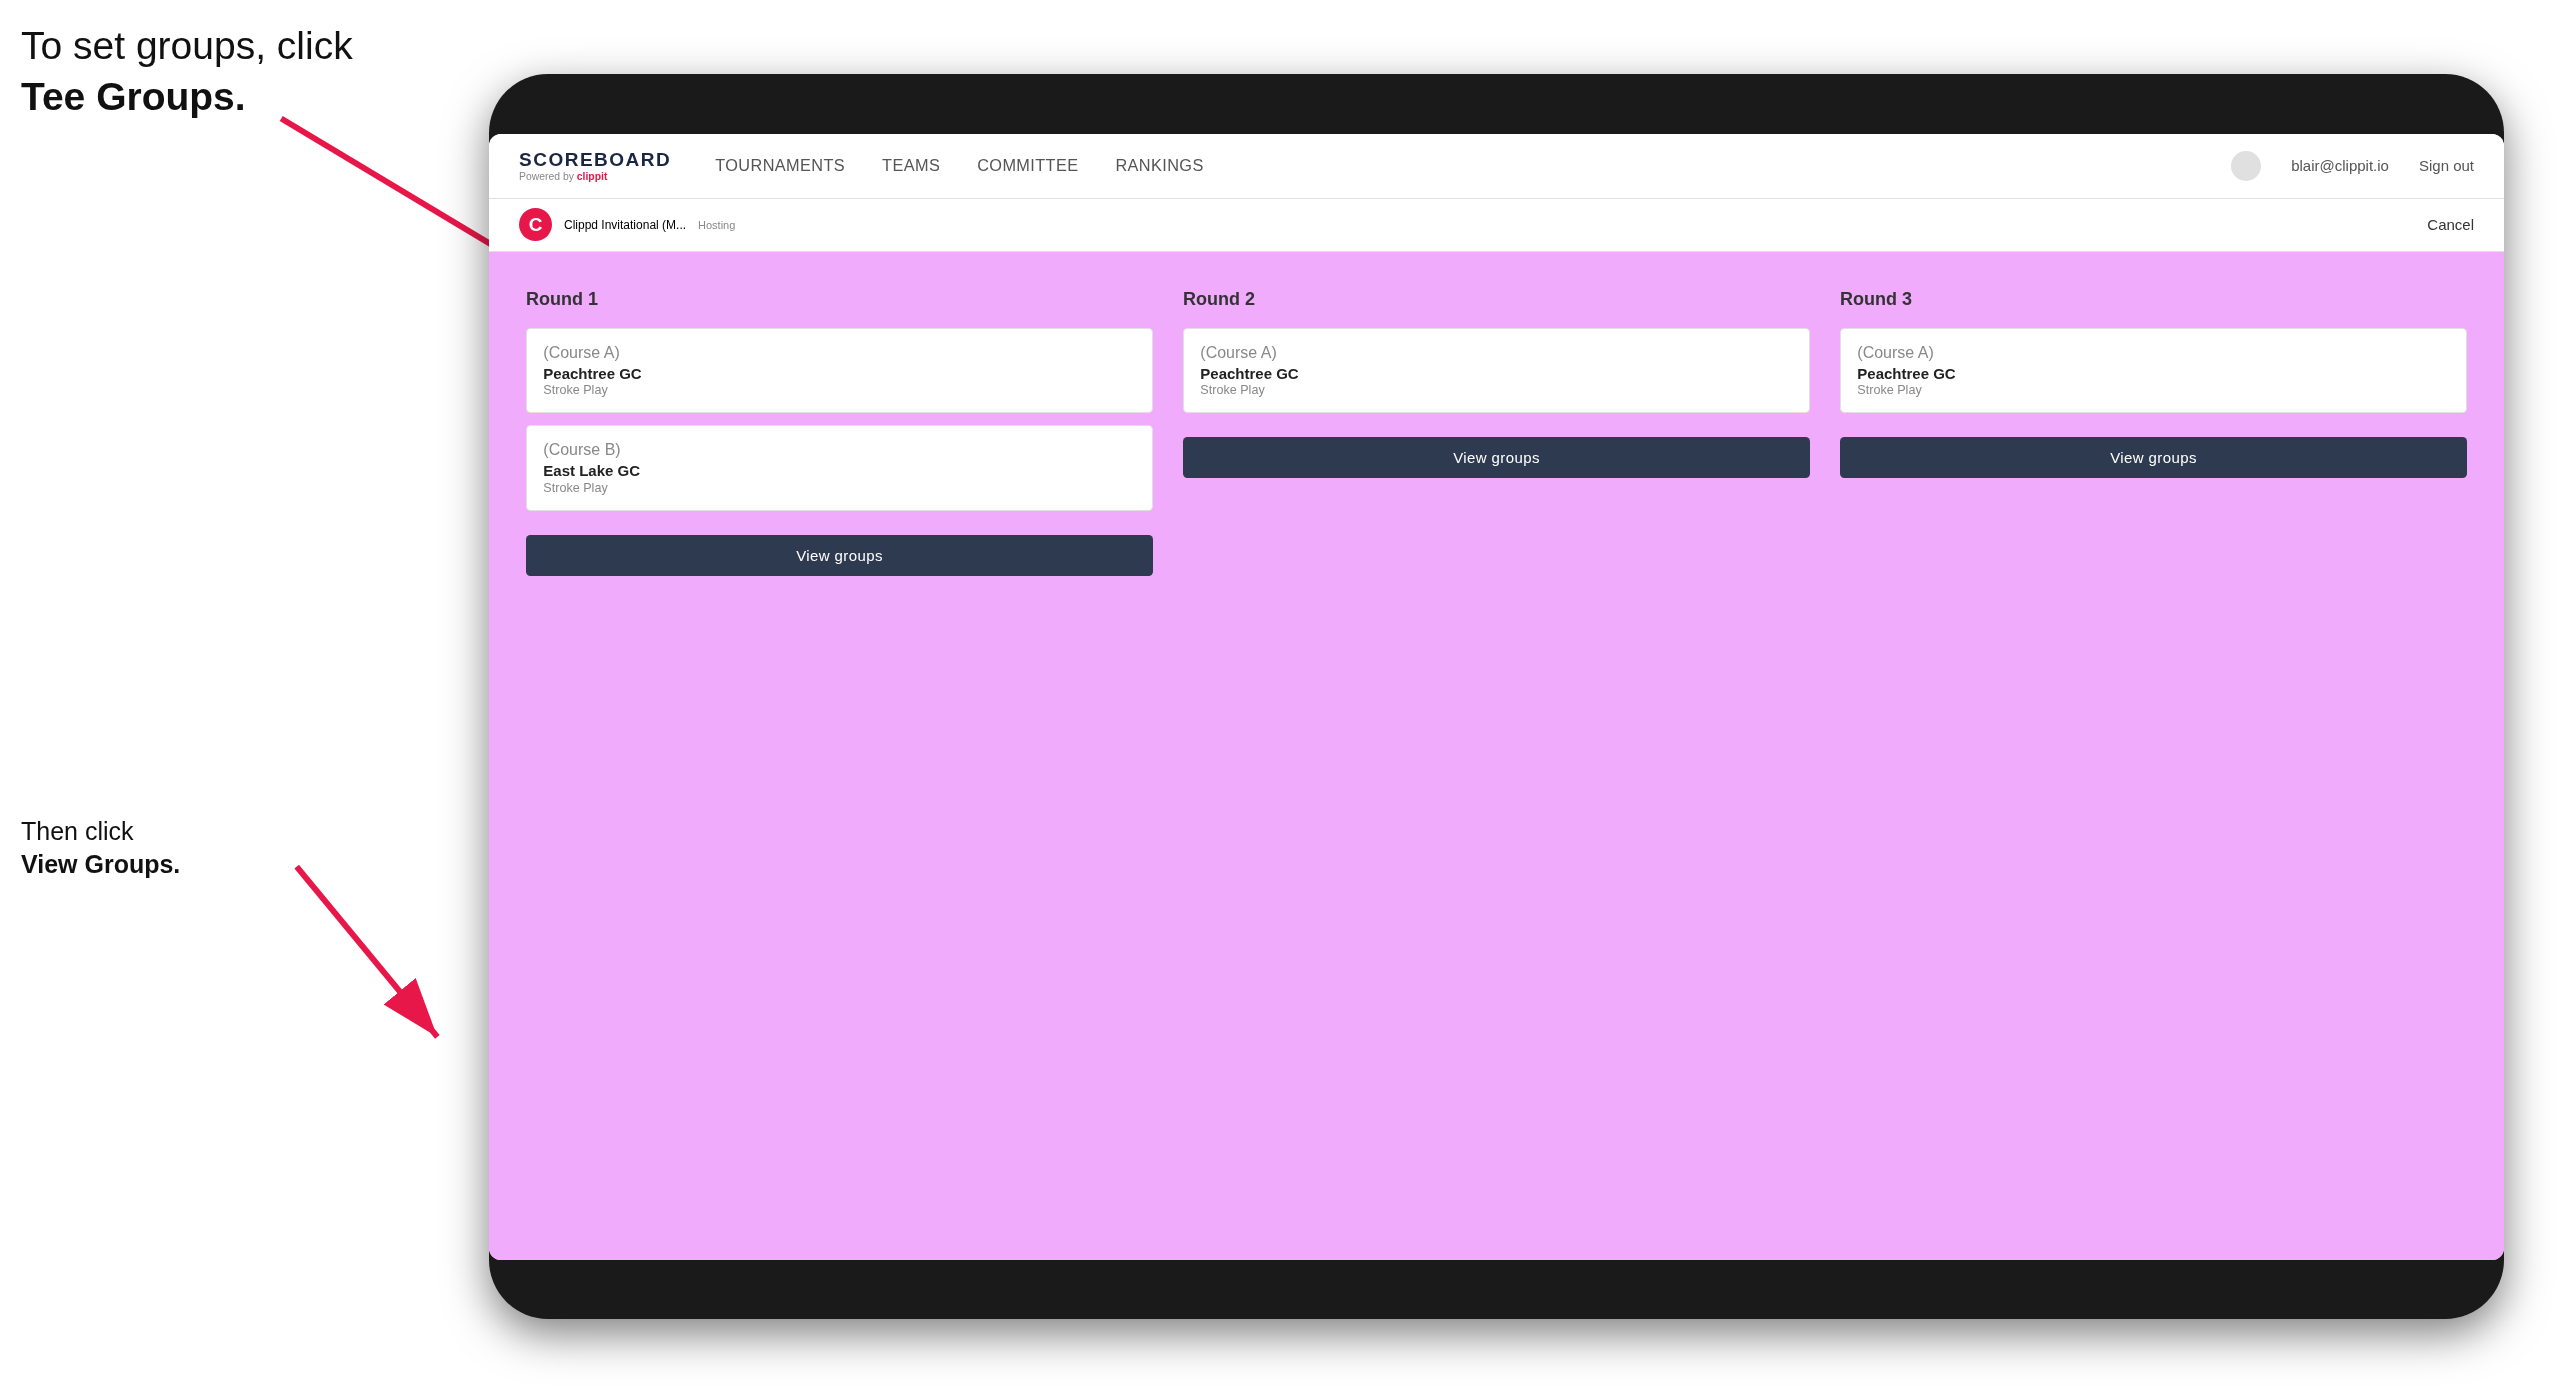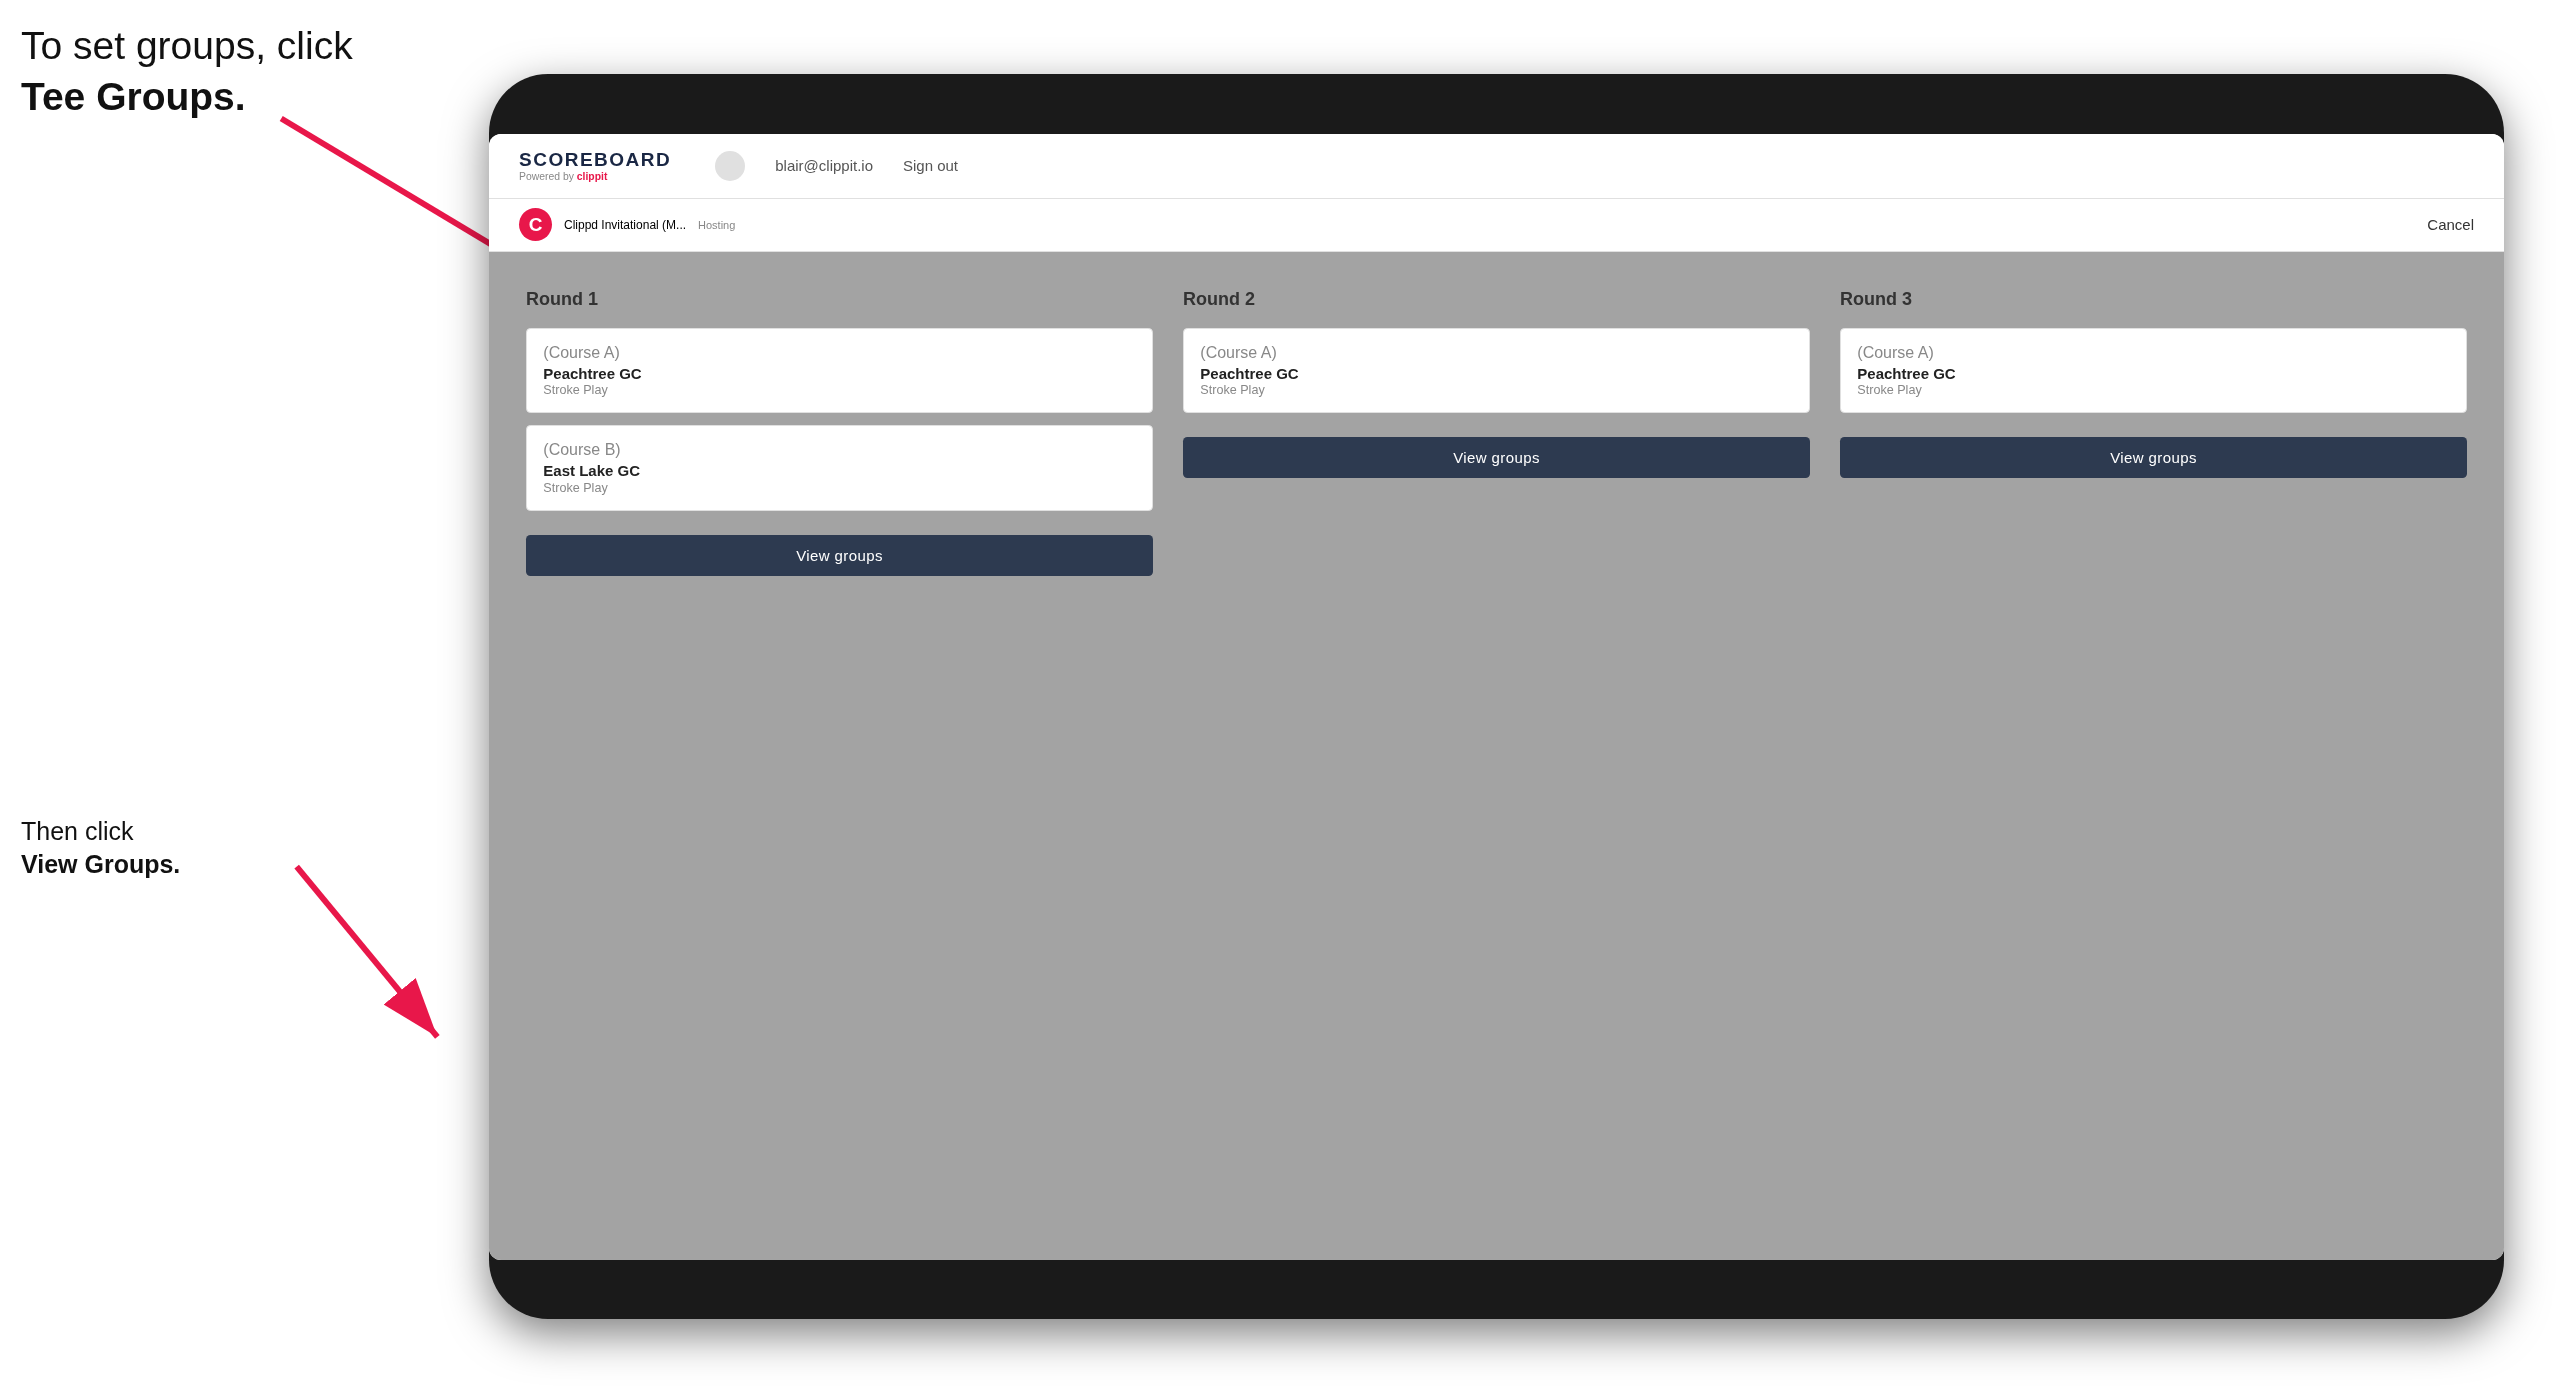--- a/index.html
+++ b/index.html
@@ -176,21 +176,21 @@
       cursor: pointer;
     }
     .tab-item.active {
       background: #3d4f68;
       color: #ffffff;
     }
 
     
     .main-content {
       flex: 1;
-      background: #a3a3a3;
+      background: #f0abfc;
       padding: 37px 37px;
       overflow: auto;
     }
 
     .rounds-container {
       display: flex;
       gap: 30px;
     }
 
     .round-column {
@@ -285,20 +285,26 @@
   <div class="tablet-screen">
 
     <div class="top-nav">
       <div class="logo-area">
         <div class="logo-text">
           <span>SCOREBOARD</span>
         </div>
         <div class="logo-sub">
           Powered by <span class="logo-c">clippit</span>
         </div>
+      </div>
+      <div class="nav-links">
+        <a class="nav-link">TOURNAMENTS</a>
+        <a class="nav-link">TEAMS</a>
+        <a class="nav-link">COMMITTEE</a>
+        <a class="nav-link">RANKINGS</a>
       </div>
       <div class="nav-right">
         <div class="user-avatar"></div>
         <span>blair@clippit.io</span>
         <span style="cursor:pointer;">Sign out</span>
       </div>
     </div>
 
     <div class="sub-header">
       <div class="sub-header-left">

